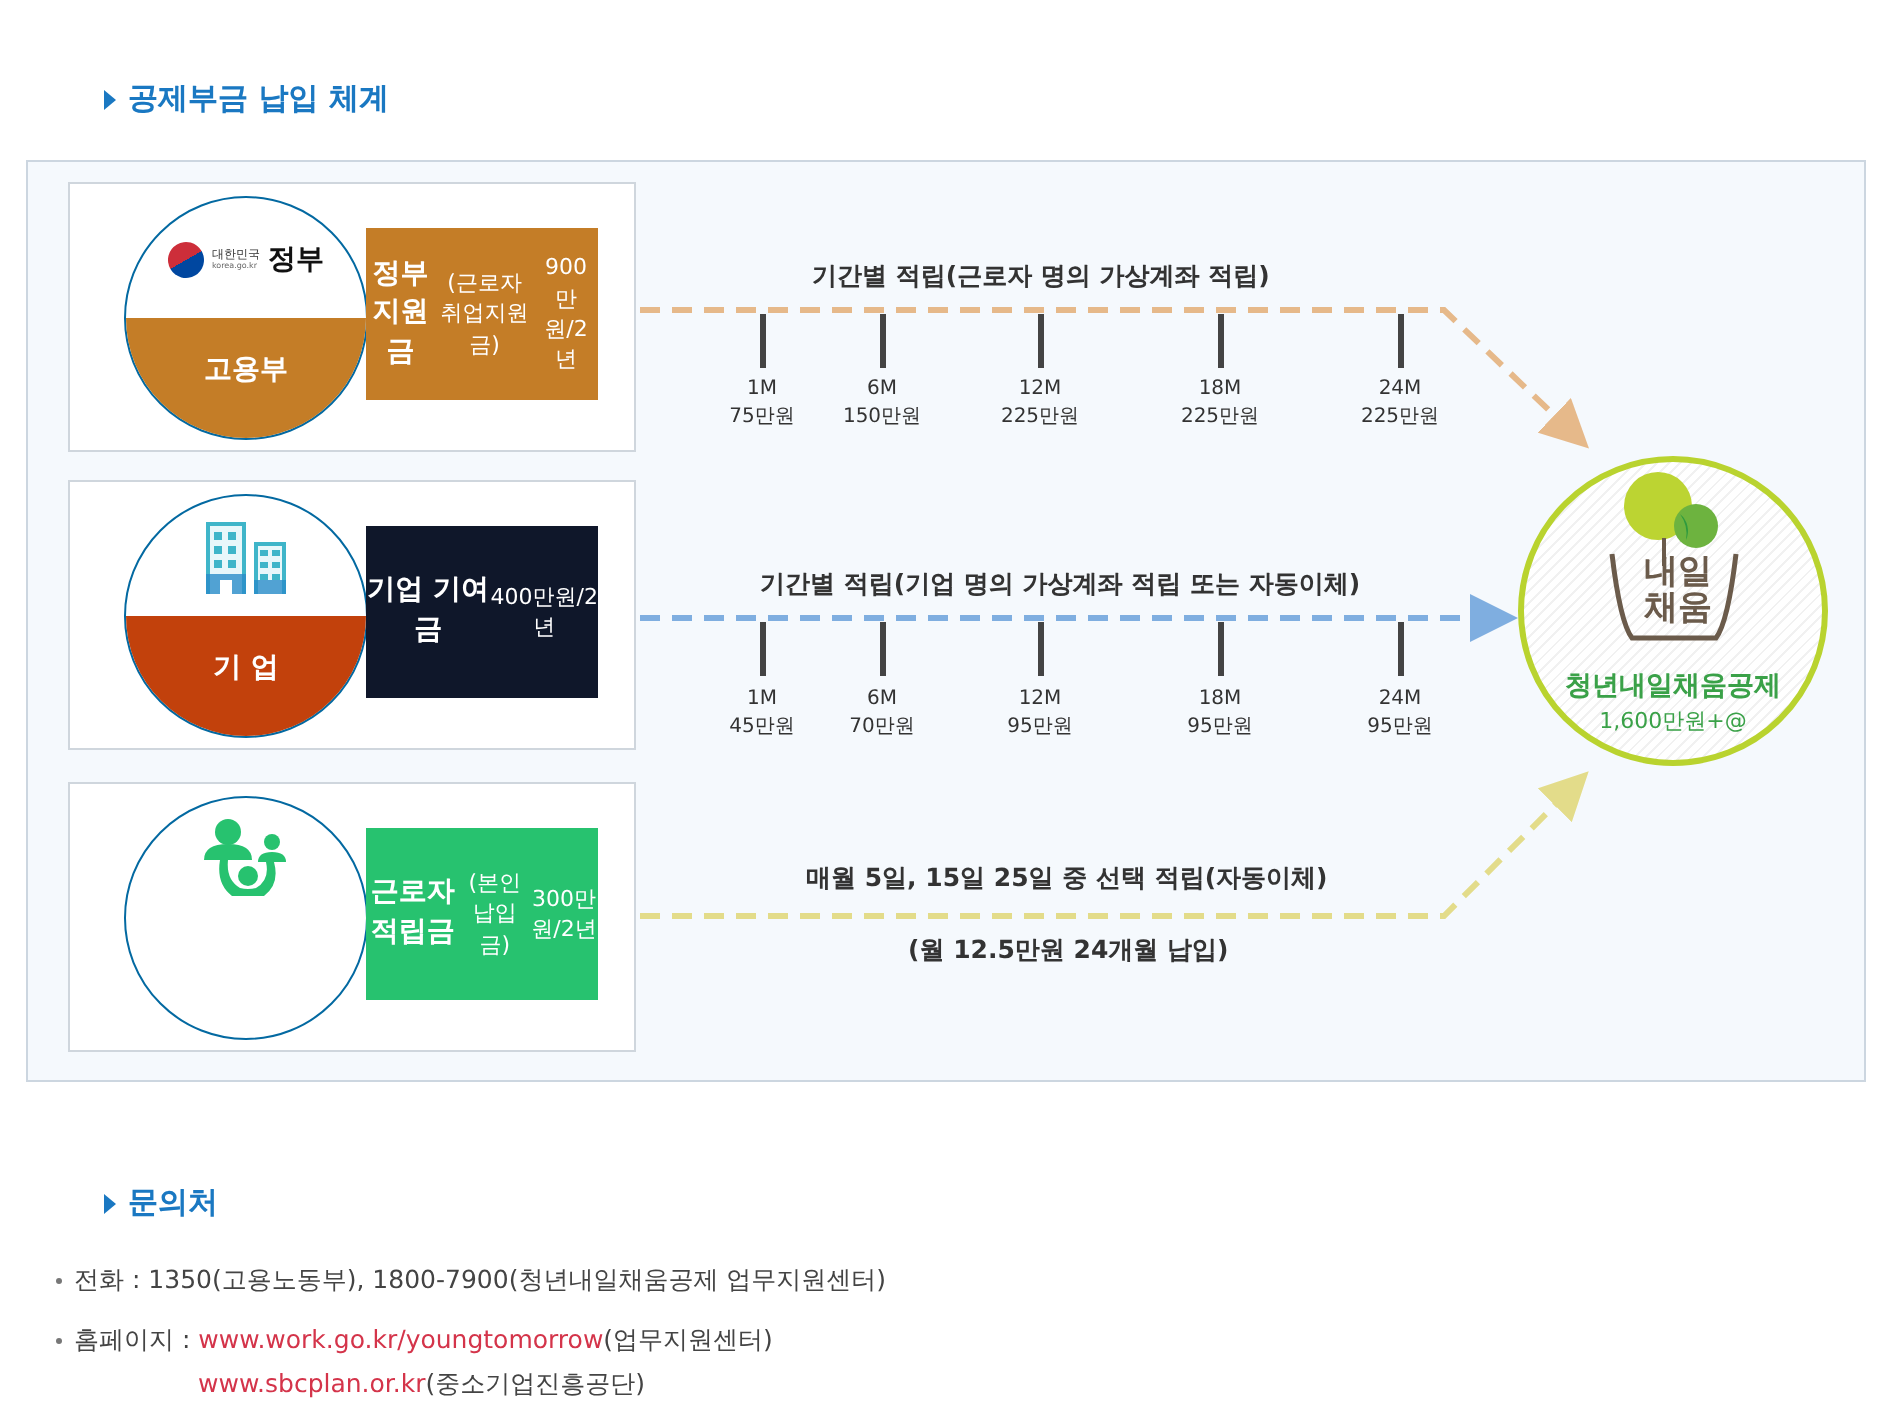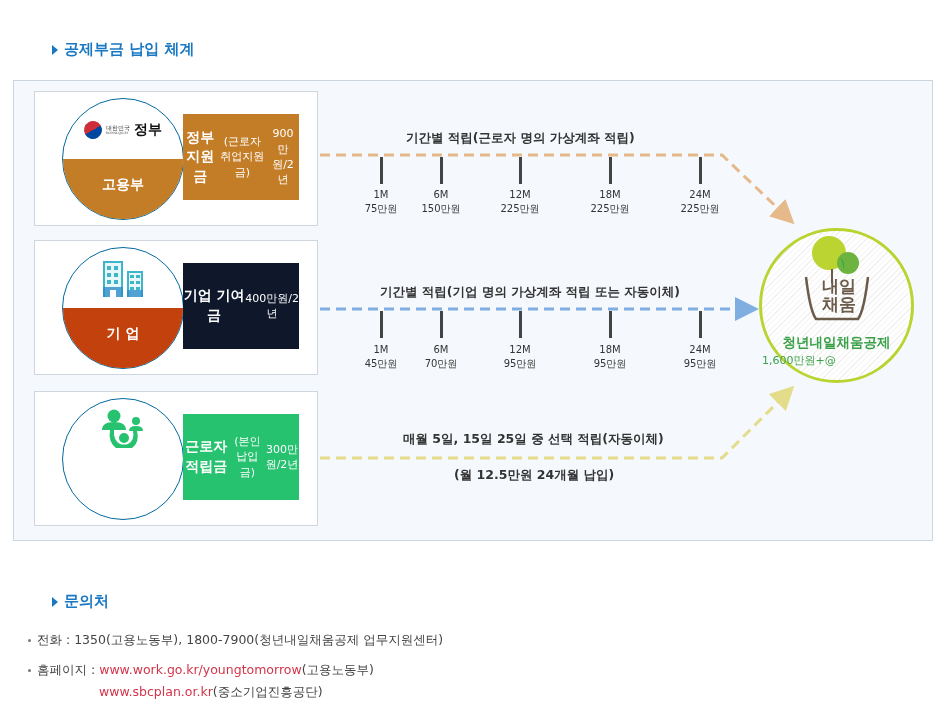--- a/index.html
+++ b/index.html
@@ -42,21 +42,21 @@
   .tl-title { position: absolute; font-size: 12.5px; font-weight: bold; color: #333; white-space: nowrap; }
   .tick { position: absolute; width: 3px; height: 27px; background: #444; }
   .tick-label { position: absolute; width: 60px; text-align: center; font-size: 10px; color: #333; line-height: 1.35; }
 
   .svg-lines { position: absolute; left: 0; top: 0; width: 944px; height: 706px; pointer-events: none; }
 
   .goal { position: absolute; left: 759px; top: 228px; width: 155px; height: 155px; border-radius: 50%;
     border: 3px solid #b9d32f;
     background: repeating-linear-gradient(135deg, #ffffff 0 3px, #f1f1f1 3px 4px); }
   .goal .name { position: absolute; left: 0; right: 0; top: 103px; text-align: center; color: #3aa148; font-size: 13.5px; font-weight: bold; }
-  .goal .amount { position: absolute; left: 0; right: 0; top: 122px; text-align: left; color: #3aa148; font-size: 11px; }
+  .goal .amount { position: absolute; left: 0; right: 0; top: 122px; text-align: center; color: #3aa148; font-size: 11px; }
   .goal .logo-text { position: absolute; left: 53px; top: 47px; width: 48px; text-align: center; color: #6b5b4b; font-size: 17px; font-weight: bold; line-height: 1.05; }
 
   .contact { position: absolute; left: 28px; font-size: 12.5px; color: #444; }
   .contact .dot { display: inline-block; width: 3px; height: 3px; background: #777; border-radius: 50%; margin-right: 6px; vertical-align: middle; }
   .link { color: #d4344a; }
   #contact1 { top: 632px; }
   #contact2 { top: 662px; }
   #contact3 { top: 684px; left: 99px; }
 </style>
 </head>
@@ -246,17 +246,17 @@
 
 <div id="title2" class="section-title">
   <span class="tri"></span>
   <span>문의처</span>
 </div>
 
 <div id="contact1" class="contact">
   <span class="dot"></span><span>전화 : </span><span>1350(고용노동부), 1800-7900(청년내일채움공제 업무지원센터)</span>
 </div>
 <div id="contact2" class="contact">
-  <span class="dot"></span><span>홈페이지 : </span><a class="link">www.work.go.kr/youngtomorrow</a><span>(고용노동부)</span>
+  <span class="dot"></span><span>홈페이지 : </span><a class="link">www.work.go.kr/youngtomorrow</a><span>(업무지원센터)</span>
 </div>
 <div id="contact3" class="contact">
   <a class="link">www.sbcplan.or.kr</a><span>(중소기업진흥공단)</span>
 </div>
 
 </body></html>

